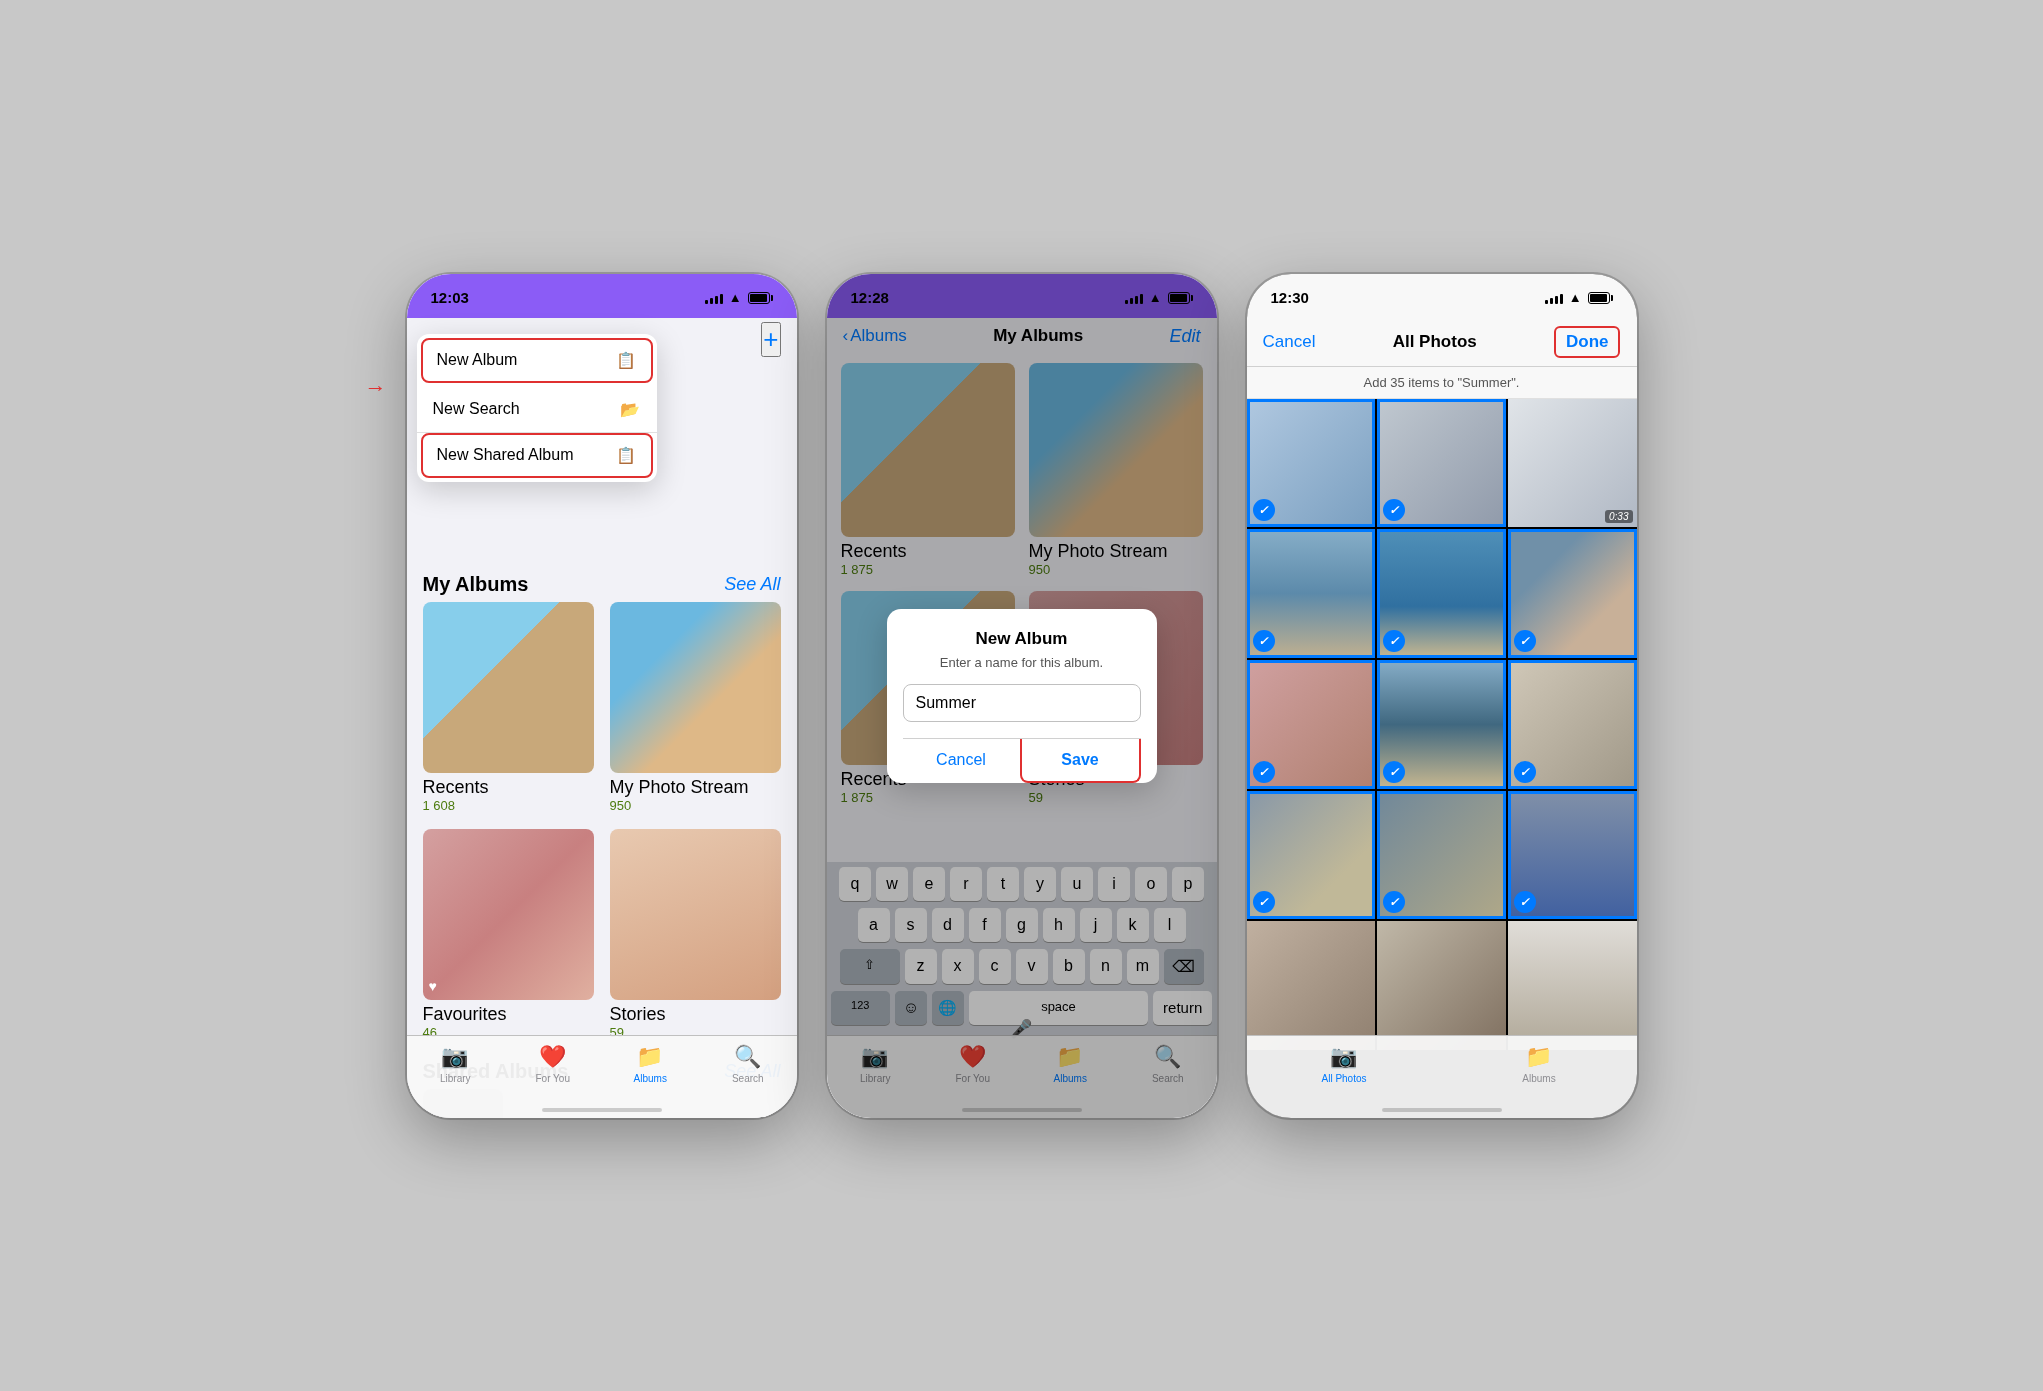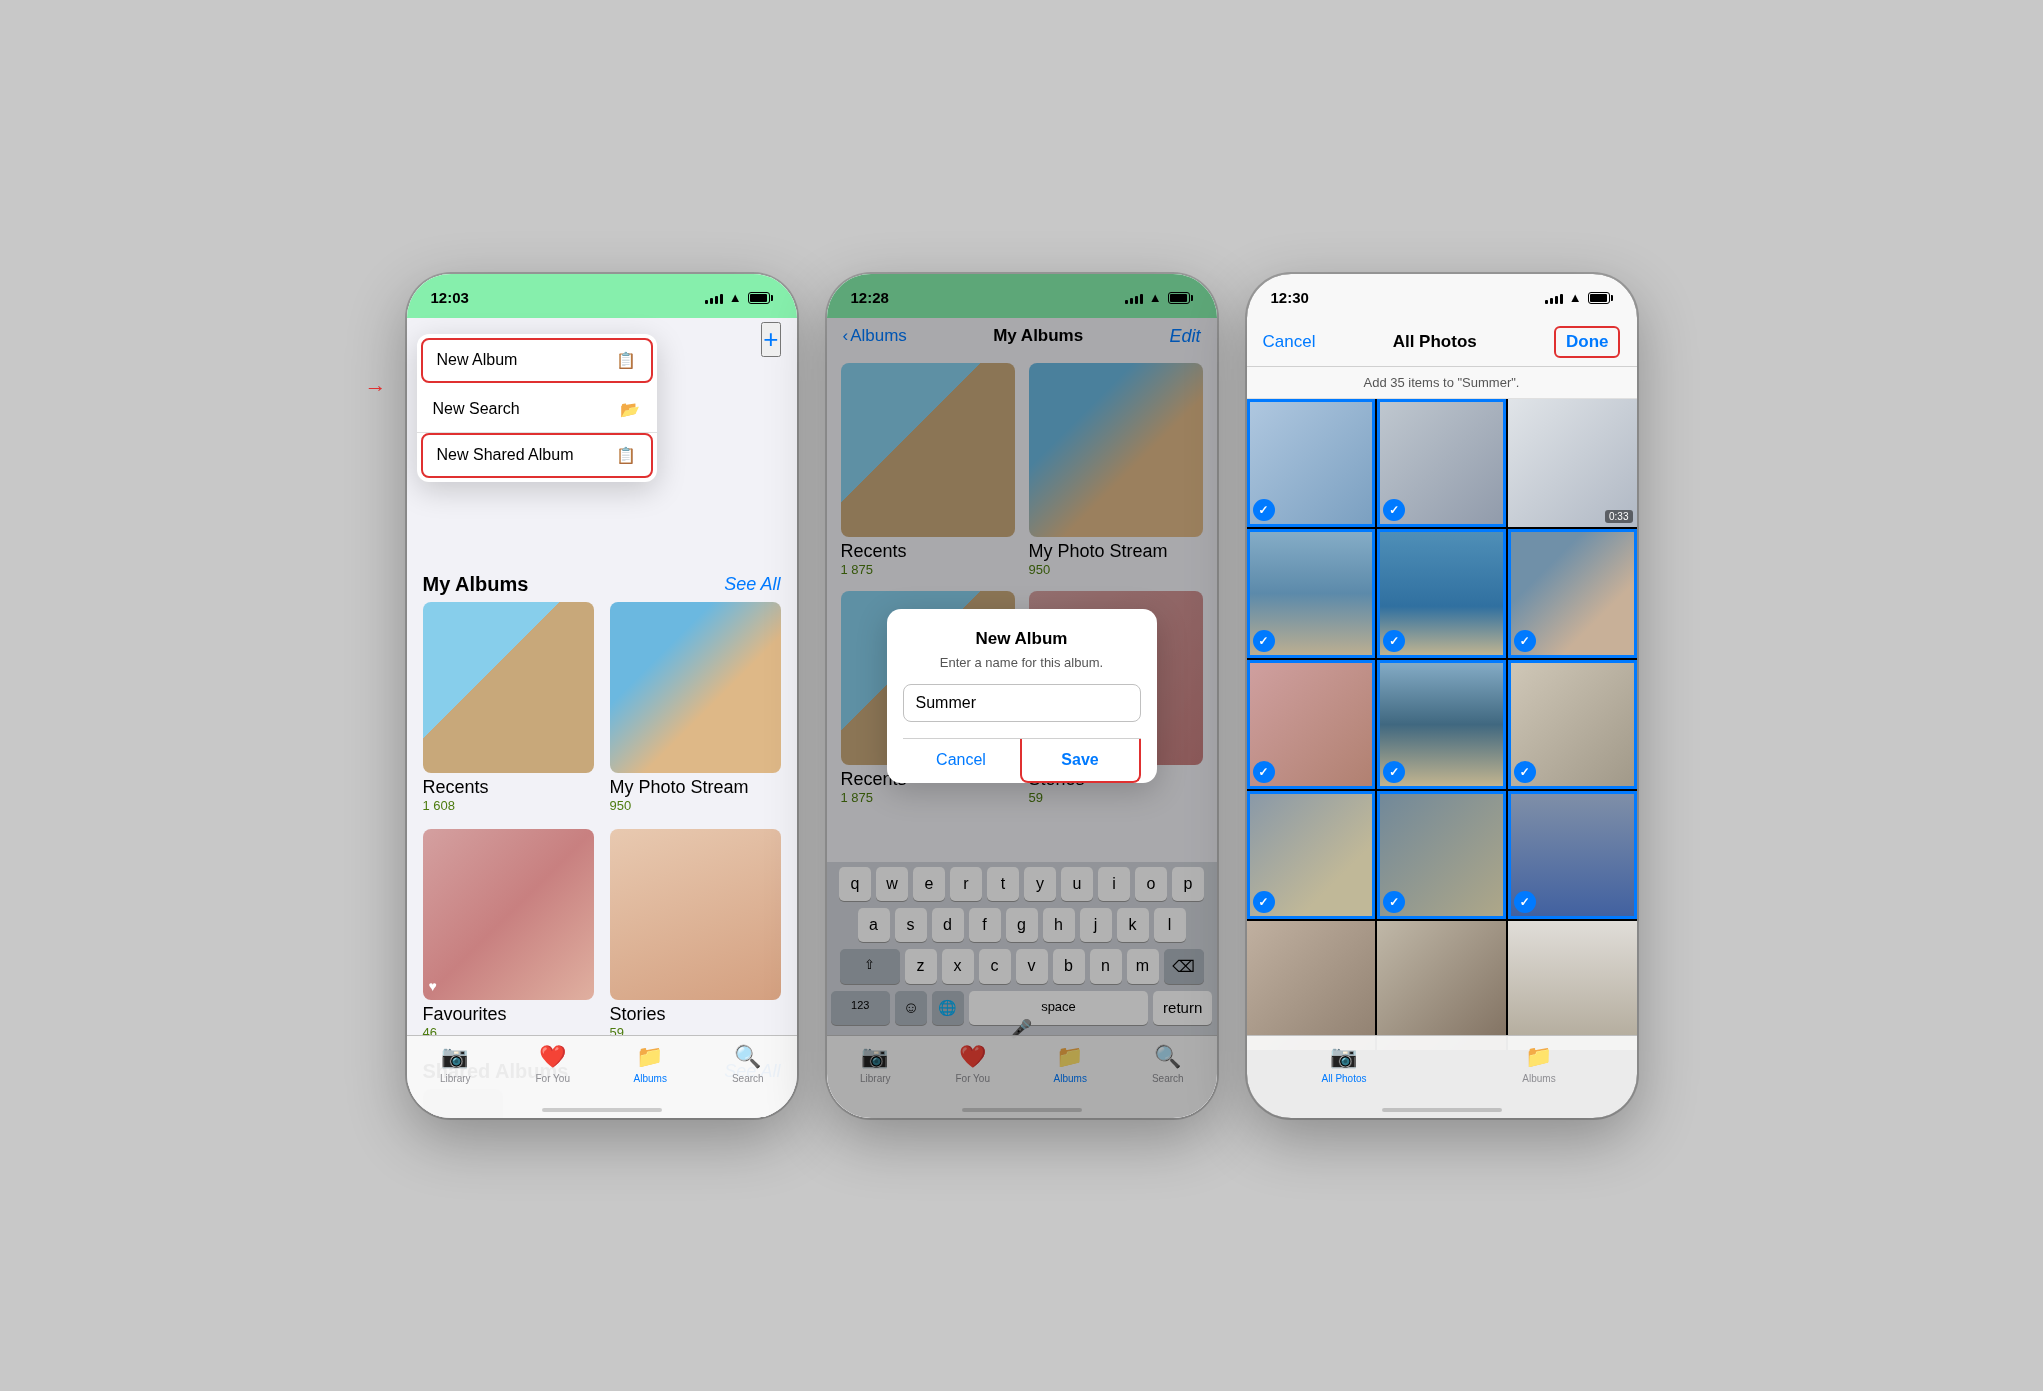--- a/index.html
+++ b/index.html
@@ -36,21 +36,21 @@
       position: relative;
       background: #f2f2f7;
     }
 
     
     .status-bar {
       display: flex;
       justify-content: space-between;
       align-items: center;
       padding: 12px 24px 8px;
-      background: #86efac;
+      background: #8b5cf6;
       height: 44px;
     }
     .status-time {
       font-size: 15px;
       font-weight: 600;
       color: #000;
     }
     .status-icons {
       display: flex;
       gap: 6px;
@@ -381,20 +381,21 @@
       font-size: 13px;
       color: #555;
       border-bottom: 0.5px solid #e0e0e0;
     }
     .photos-grid-3 {
       display: grid;
       grid-template-columns: 1fr 1fr 1fr;
       gap: 2px;
       flex: 1;
       overflow: hidden;
+      font-style: italic;
     }
     .photo-cell {
       aspect-ratio: 1;
       background: #d0d8e0;
       position: relative;
       overflow: hidden;
     }
     .photo-cell.selected::after {
       content: '';
       position: absolute;

